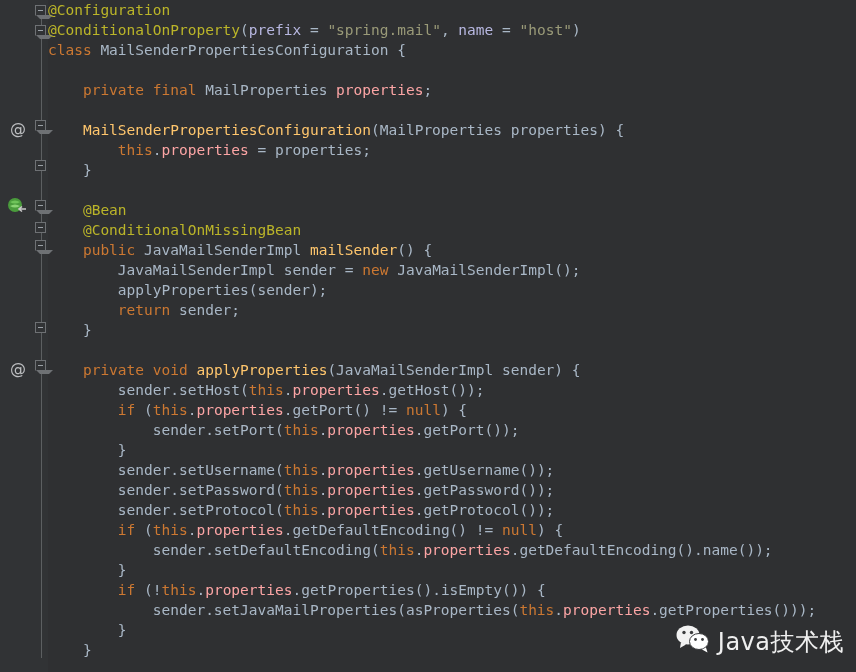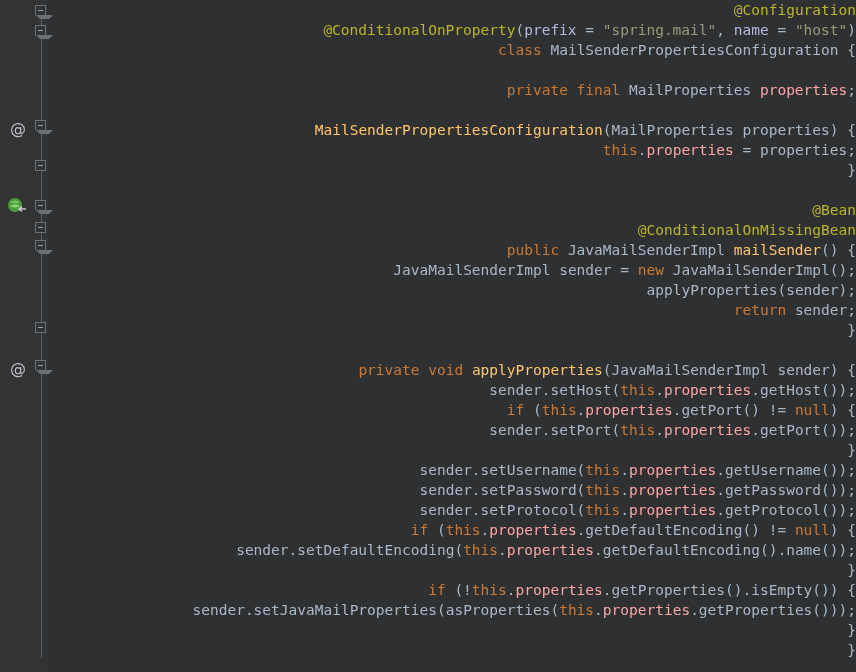--- a/index.html
+++ b/index.html
@@ -86,21 +86,20 @@
     position: absolute;
     left: 48px; top: 0;
     width: 808px; height: 672px;
     white-space: pre;
     color: #a9b7c6;
   }
   .line {
     position: relative;
     height: 20px;
     white-space: pre;
-    text-align: right;
   }
   
   .guide {
     position: absolute;
     top: 0;
     width: 1px;
     background: #4b4e50;
     z-index: 0;
   }
   .line > span { position: relative; z-index: 1; }
@@ -155,14 +154,29 @@
       <div class="fold-marker end" style="top: 160px;"></div>
       <div class="fold-marker start" style="top: 200px;"></div>
       <div class="fold-marker end" style="top: 222px;"></div>
       <div class="fold-marker start" style="top: 240px;"></div>
       <div class="fold-marker end" style="top: 322px;"></div>
       <div class="fold-marker start" style="top: 360px;"></div>
     </div>
 
   <div id="code"><div class="line"><span class="ann">@Configuration</span></div><div class="line"><span class="ann">@ConditionalOnProperty</span><span class="txt">(</span><span class="param">prefix</span><span class="txt"> = </span><span class="str">"spring.mail"</span><span class="txt">, </span><span class="param">name</span><span class="txt"> = </span><span class="str">"host"</span><span class="txt">)</span></div><div class="line"><span class="kw">class</span><span class="txt"> MailSenderPropertiesConfiguration {</span></div><div class="line">&nbsp;</div><div class="line"><span class="guide" style="left: 35.32px; height: 20px;"></span><span class="txt">    </span><span class="kw">private final</span><span class="txt"> MailProperties </span><span class="fld">properties</span><span class="txt">;</span></div><div class="line">&nbsp;</div><div class="line"><span class="guide" style="left: 35.32px; height: 20px;"></span><span class="txt">    </span><span class="fn">MailSenderPropertiesConfiguration</span><span class="txt">(MailProperties properties) {</span></div><div class="line"><span class="guide" style="left: 35.32px; height: 20px;"></span><span class="guide" style="left: 73.64px; height: 20px;"></span><span class="txt">        </span><span class="kw">this</span><span class="txt">.</span><span class="fld">properties</span><span class="txt"> = properties;</span></div><div class="line"><span class="guide" style="left: 35.32px; height: 20px;"></span><span class="txt">    }</span></div><div class="line">&nbsp;</div><div class="line"><span class="guide" style="left: 35.32px; height: 20px;"></span><span class="txt">    </span><span class="ann">@Bean</span></div><div class="line"><span class="guide" style="left: 35.32px; height: 20px;"></span><span class="txt">    </span><span class="ann">@ConditionalOnMissingBean</span></div><div class="line"><span class="guide" style="left: 35.32px; height: 20px;"></span><span class="txt">    </span><span class="kw">public</span><span class="txt"> JavaMailSenderImpl </span><span class="fn">mailSender</span><span class="txt">() {</span></div><div class="line"><span class="guide" style="left: 35.32px; height: 20px;"></span><span class="guide" style="left: 73.64px; height: 20px;"></span><span class="txt">        JavaMailSenderImpl sender = </span><span class="kw">new</span><span class="txt"> JavaMailSenderImpl();</span></div><div class="line"><span class="guide" style="left: 35.32px; height: 20px;"></span><span class="guide" style="left: 73.64px; height: 20px;"></span><span class="txt">        applyProperties(sender);</span></div><div class="line"><span class="guide" style="left: 35.32px; height: 20px;"></span><span class="guide" style="left: 73.64px; height: 20px;"></span><span class="txt">        </span><span class="kw">return</span><span class="txt"> sender;</span></div><div class="line"><span class="guide" style="left: 35.32px; height: 20px;"></span><span class="txt">    }</span></div><div class="line">&nbsp;</div><div class="line"><span class="guide" style="left: 35.32px; height: 20px;"></span><span class="txt">    </span><span class="kw">private void</span><span class="txt"> </span><span class="fn">applyProperties</span><span class="txt">(JavaMailSenderImpl sender) {</span></div><div class="line"><span class="guide" style="left: 35.32px; height: 20px;"></span><span class="guide" style="left: 73.64px; height: 20px;"></span><span class="txt">        sender.setHost(</span><span class="kw">this</span><span class="txt">.</span><span class="fld">properties</span><span class="txt">.getHost());</span></div><div class="line"><span class="guide" style="left: 35.32px; height: 20px;"></span><span class="guide" style="left: 73.64px; height: 20px;"></span><span class="txt">        </span><span class="kw">if</span><span class="txt"> (</span><span class="kw">this</span><span class="txt">.</span><span class="fld">properties</span><span class="txt">.getPort() != </span><span class="kw">null</span><span class="txt">) {</span></div><div class="line"><span class="guide" style="left: 35.32px; height: 20px;"></span><span class="guide" style="left: 73.64px; height: 20px;"></span><span class="guide" style="left: 111.96px; height: 20px;"></span><span class="txt">            sender.setPort(</span><span class="kw">this</span><span class="txt">.</span><span class="fld">properties</span><span class="txt">.getPort());</span></div><div class="line"><span class="guide" style="left: 35.32px; height: 20px;"></span><span class="guide" style="left: 73.64px; height: 20px;"></span><span class="txt">        }</span></div><div class="line"><span class="guide" style="left: 35.32px; height: 20px;"></span><span class="guide" style="left: 73.64px; height: 20px;"></span><span class="txt">        sender.setUsername(</span><span class="kw">this</span><span class="txt">.</span><span class="fld">properties</span><span class="txt">.getUsername());</span></div><div class="line"><span class="guide" style="left: 35.32px; height: 20px;"></span><span class="guide" style="left: 73.64px; height: 20px;"></span><span class="txt">        sender.setPassword(</span><span class="kw">this</span><span class="txt">.</span><span class="fld">properties</span><span class="txt">.getPassword());</span></div><div class="line"><span class="guide" style="left: 35.32px; height: 20px;"></span><span class="guide" style="left: 73.64px; height: 20px;"></span><span class="txt">        sender.setProtocol(</span><span class="kw">this</span><span class="txt">.</span><span class="fld">properties</span><span class="txt">.getProtocol());</span></div><div class="line"><span class="guide" style="left: 35.32px; height: 20px;"></span><span class="guide" style="left: 73.64px; height: 20px;"></span><span class="txt">        </span><span class="kw">if</span><span class="txt"> (</span><span class="kw">this</span><span class="txt">.</span><span class="fld">properties</span><span class="txt">.getDefaultEncoding() != </span><span class="kw">null</span><span class="txt">) {</span></div><div class="line"><span class="guide" style="left: 35.32px; height: 20px;"></span><span class="guide" style="left: 73.64px; height: 20px;"></span><span class="guide" style="left: 111.96px; height: 20px;"></span><span class="txt">            sender.setDefaultEncoding(</span><span class="kw">this</span><span class="txt">.</span><span class="fld">properties</span><span class="txt">.getDefaultEncoding().name());</span></div><div class="line"><span class="guide" style="left: 35.32px; height: 20px;"></span><span class="guide" style="left: 73.64px; height: 20px;"></span><span class="txt">        }</span></div><div class="line"><span class="guide" style="left: 35.32px; height: 20px;"></span><span class="guide" style="left: 73.64px; height: 20px;"></span><span class="txt">        </span><span class="kw">if</span><span class="txt"> (!</span><span class="kw">this</span><span class="txt">.</span><span class="fld">properties</span><span class="txt">.getProperties().isEmpty()) {</span></div><div class="line"><span class="guide" style="left: 35.32px; height: 20px;"></span><span class="guide" style="left: 73.64px; height: 20px;"></span><span class="guide" style="left: 111.96px; height: 20px;"></span><span class="txt">            sender.setJavaMailProperties(asProperties(</span><span class="kw">this</span><span class="txt">.</span><span class="fld">properties</span><span class="txt">.getProperties()));</span></div><div class="line"><span class="guide" style="left: 35.32px; height: 20px;"></span><span class="guide" style="left: 73.64px; height: 20px;"></span><span class="txt">        }</span></div><div class="line"><span class="guide" style="left: 35.32px; height: 20px;"></span><span class="txt">    }</span></div></div>
 
+  <div id="watermark">
+    <span>
+      <svg width="34" height="28" viewBox="0 0 34 28">
+        <ellipse cx="12" cy="10" rx="11.5" ry="9.5" fill="#f2f2f2"></ellipse>
+        <polygon points="5,17 4,23 10,19.5" fill="#f2f2f2"></polygon>
+        <circle cx="8" cy="7.5" r="1.7" fill="#3a3b3d"></circle>
+        <circle cx="15.5" cy="7.5" r="1.7" fill="#3a3b3d"></circle>
+        <ellipse cx="23" cy="16.5" rx="9.5" ry="8" fill="#ffffff" stroke="#3a3b3d" stroke-width="1"></ellipse>
+        <polygon points="30,22.5 31.5,27.5 26,24.5" fill="#ffffff"></polygon>
+        <circle cx="19.5" cy="14.5" r="1.4" fill="#3a3b3d"></circle>
+        <circle cx="26.5" cy="14.5" r="1.4" fill="#3a3b3d"></circle>
+      </svg>
+    </span>
+    <span class="wm-text">Java技术栈</span>
+  </div>
 
 </div>
 
 </body></html>

